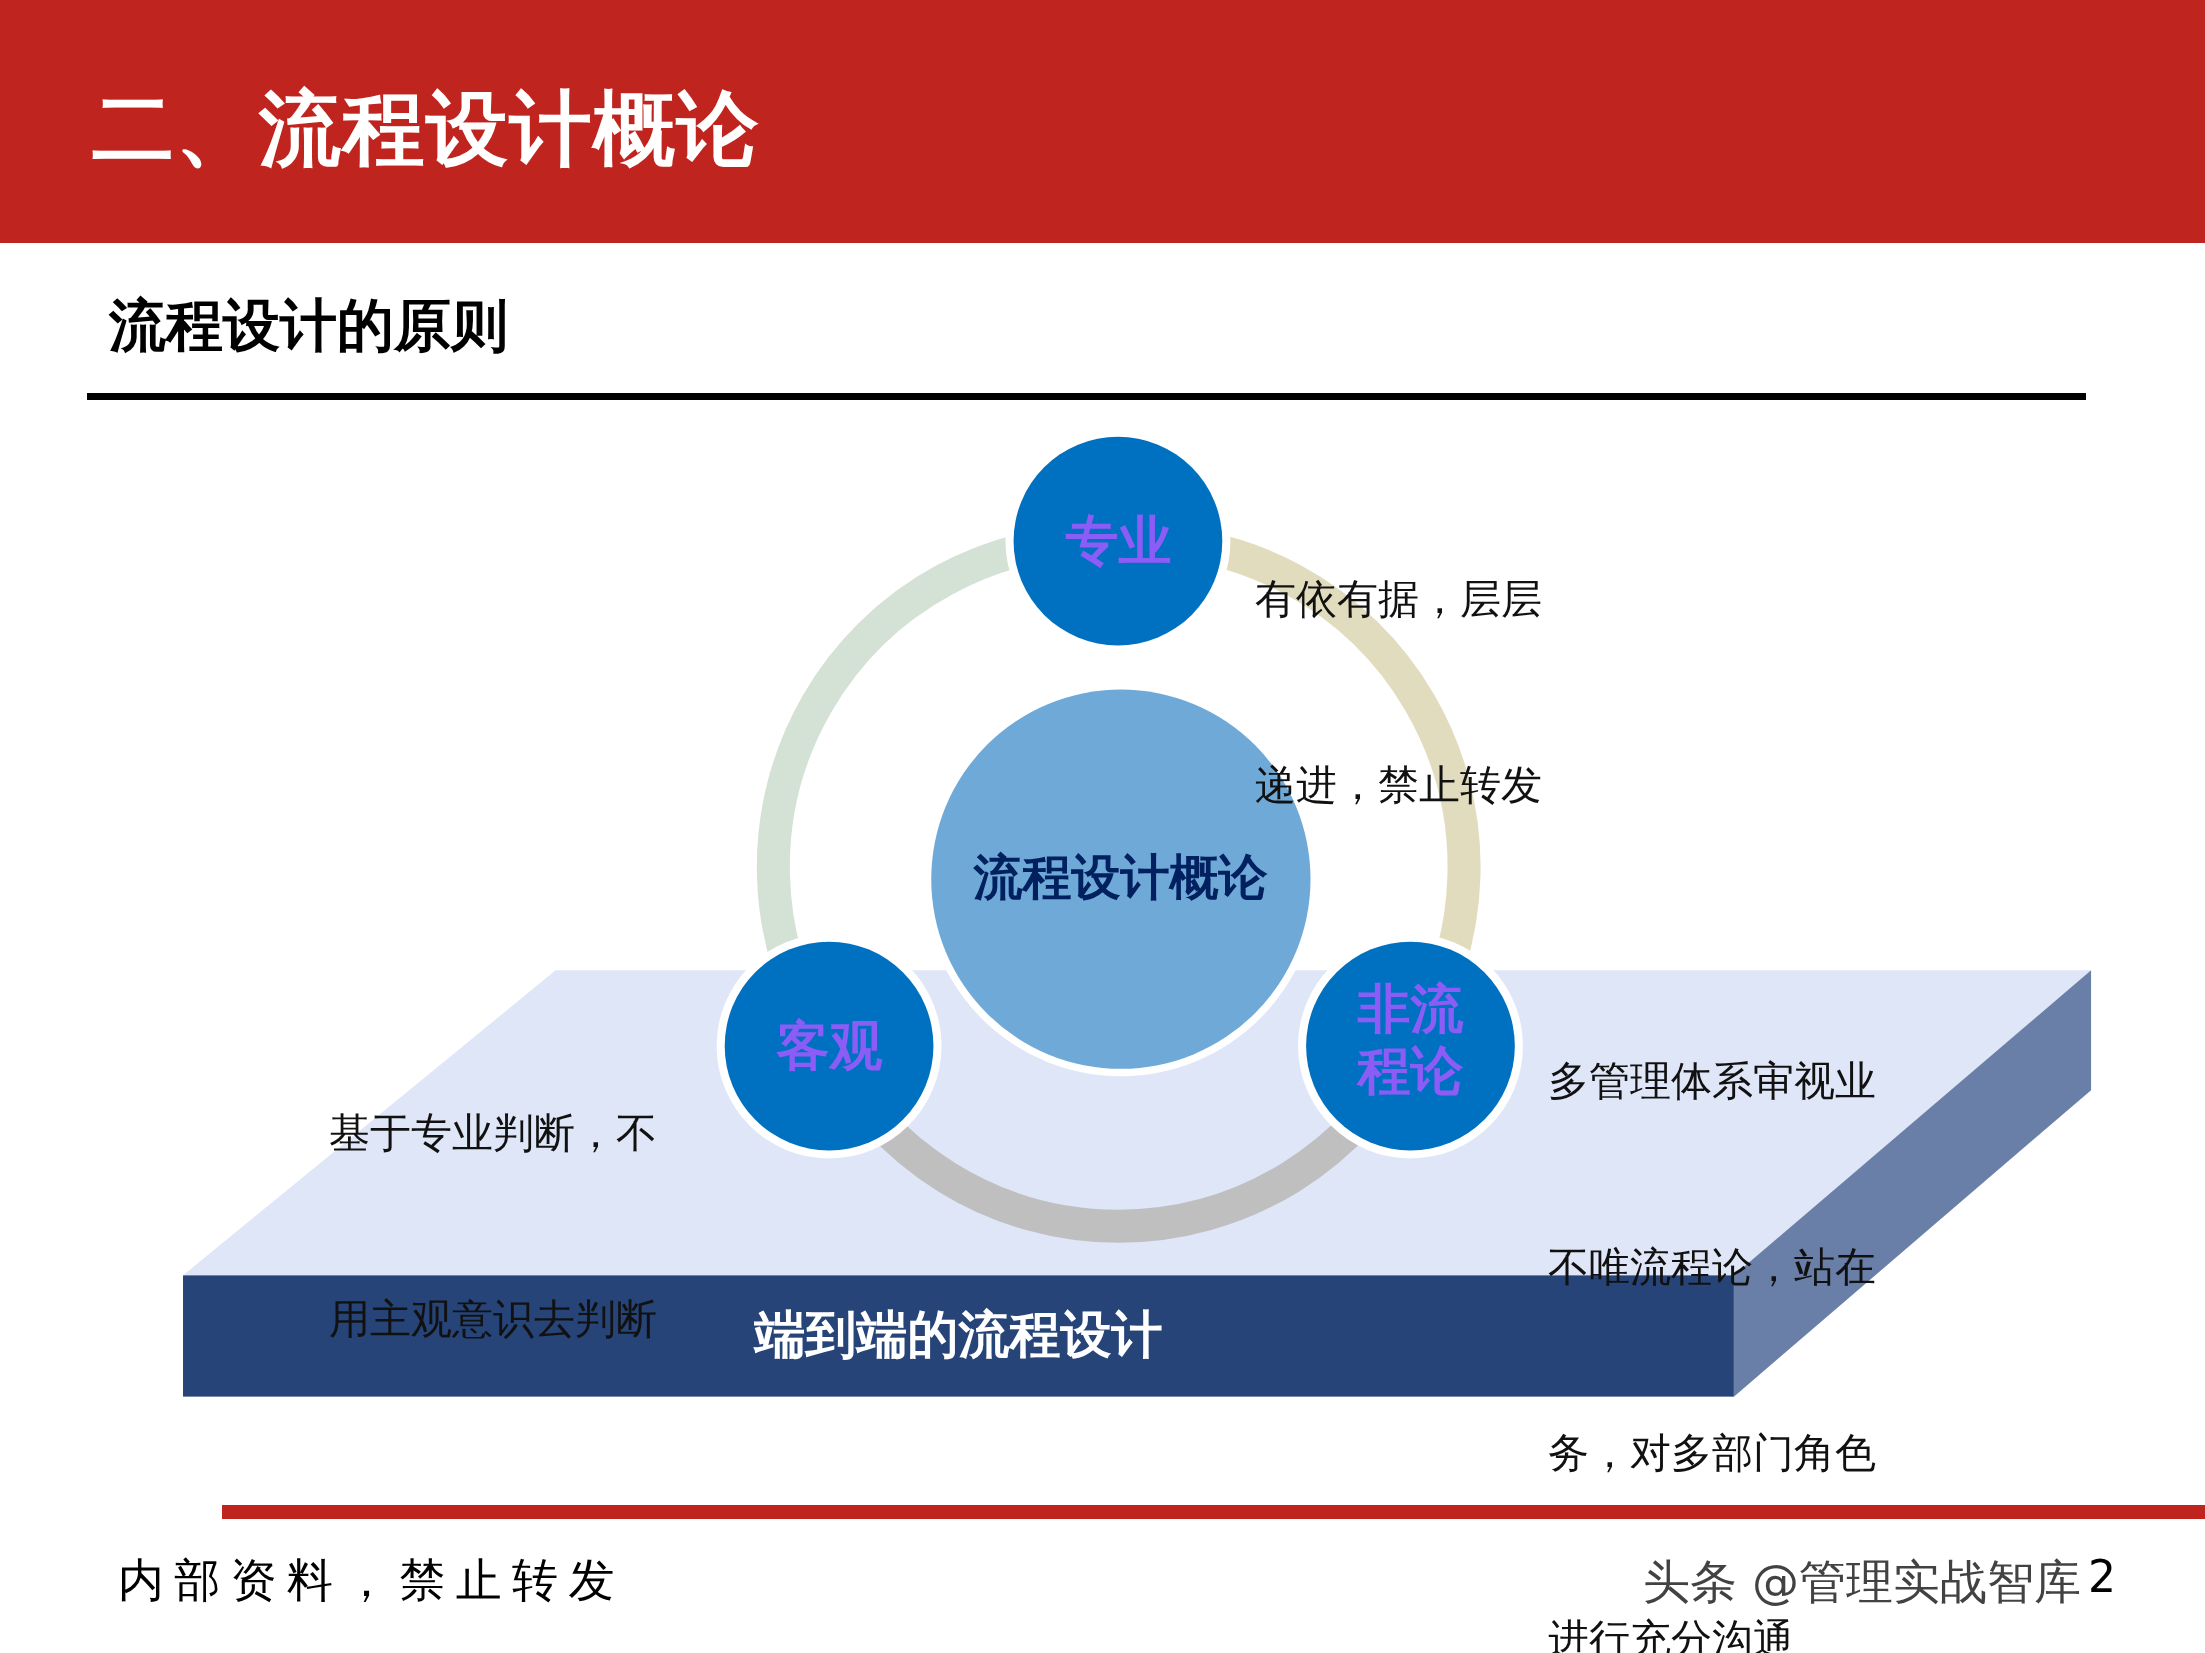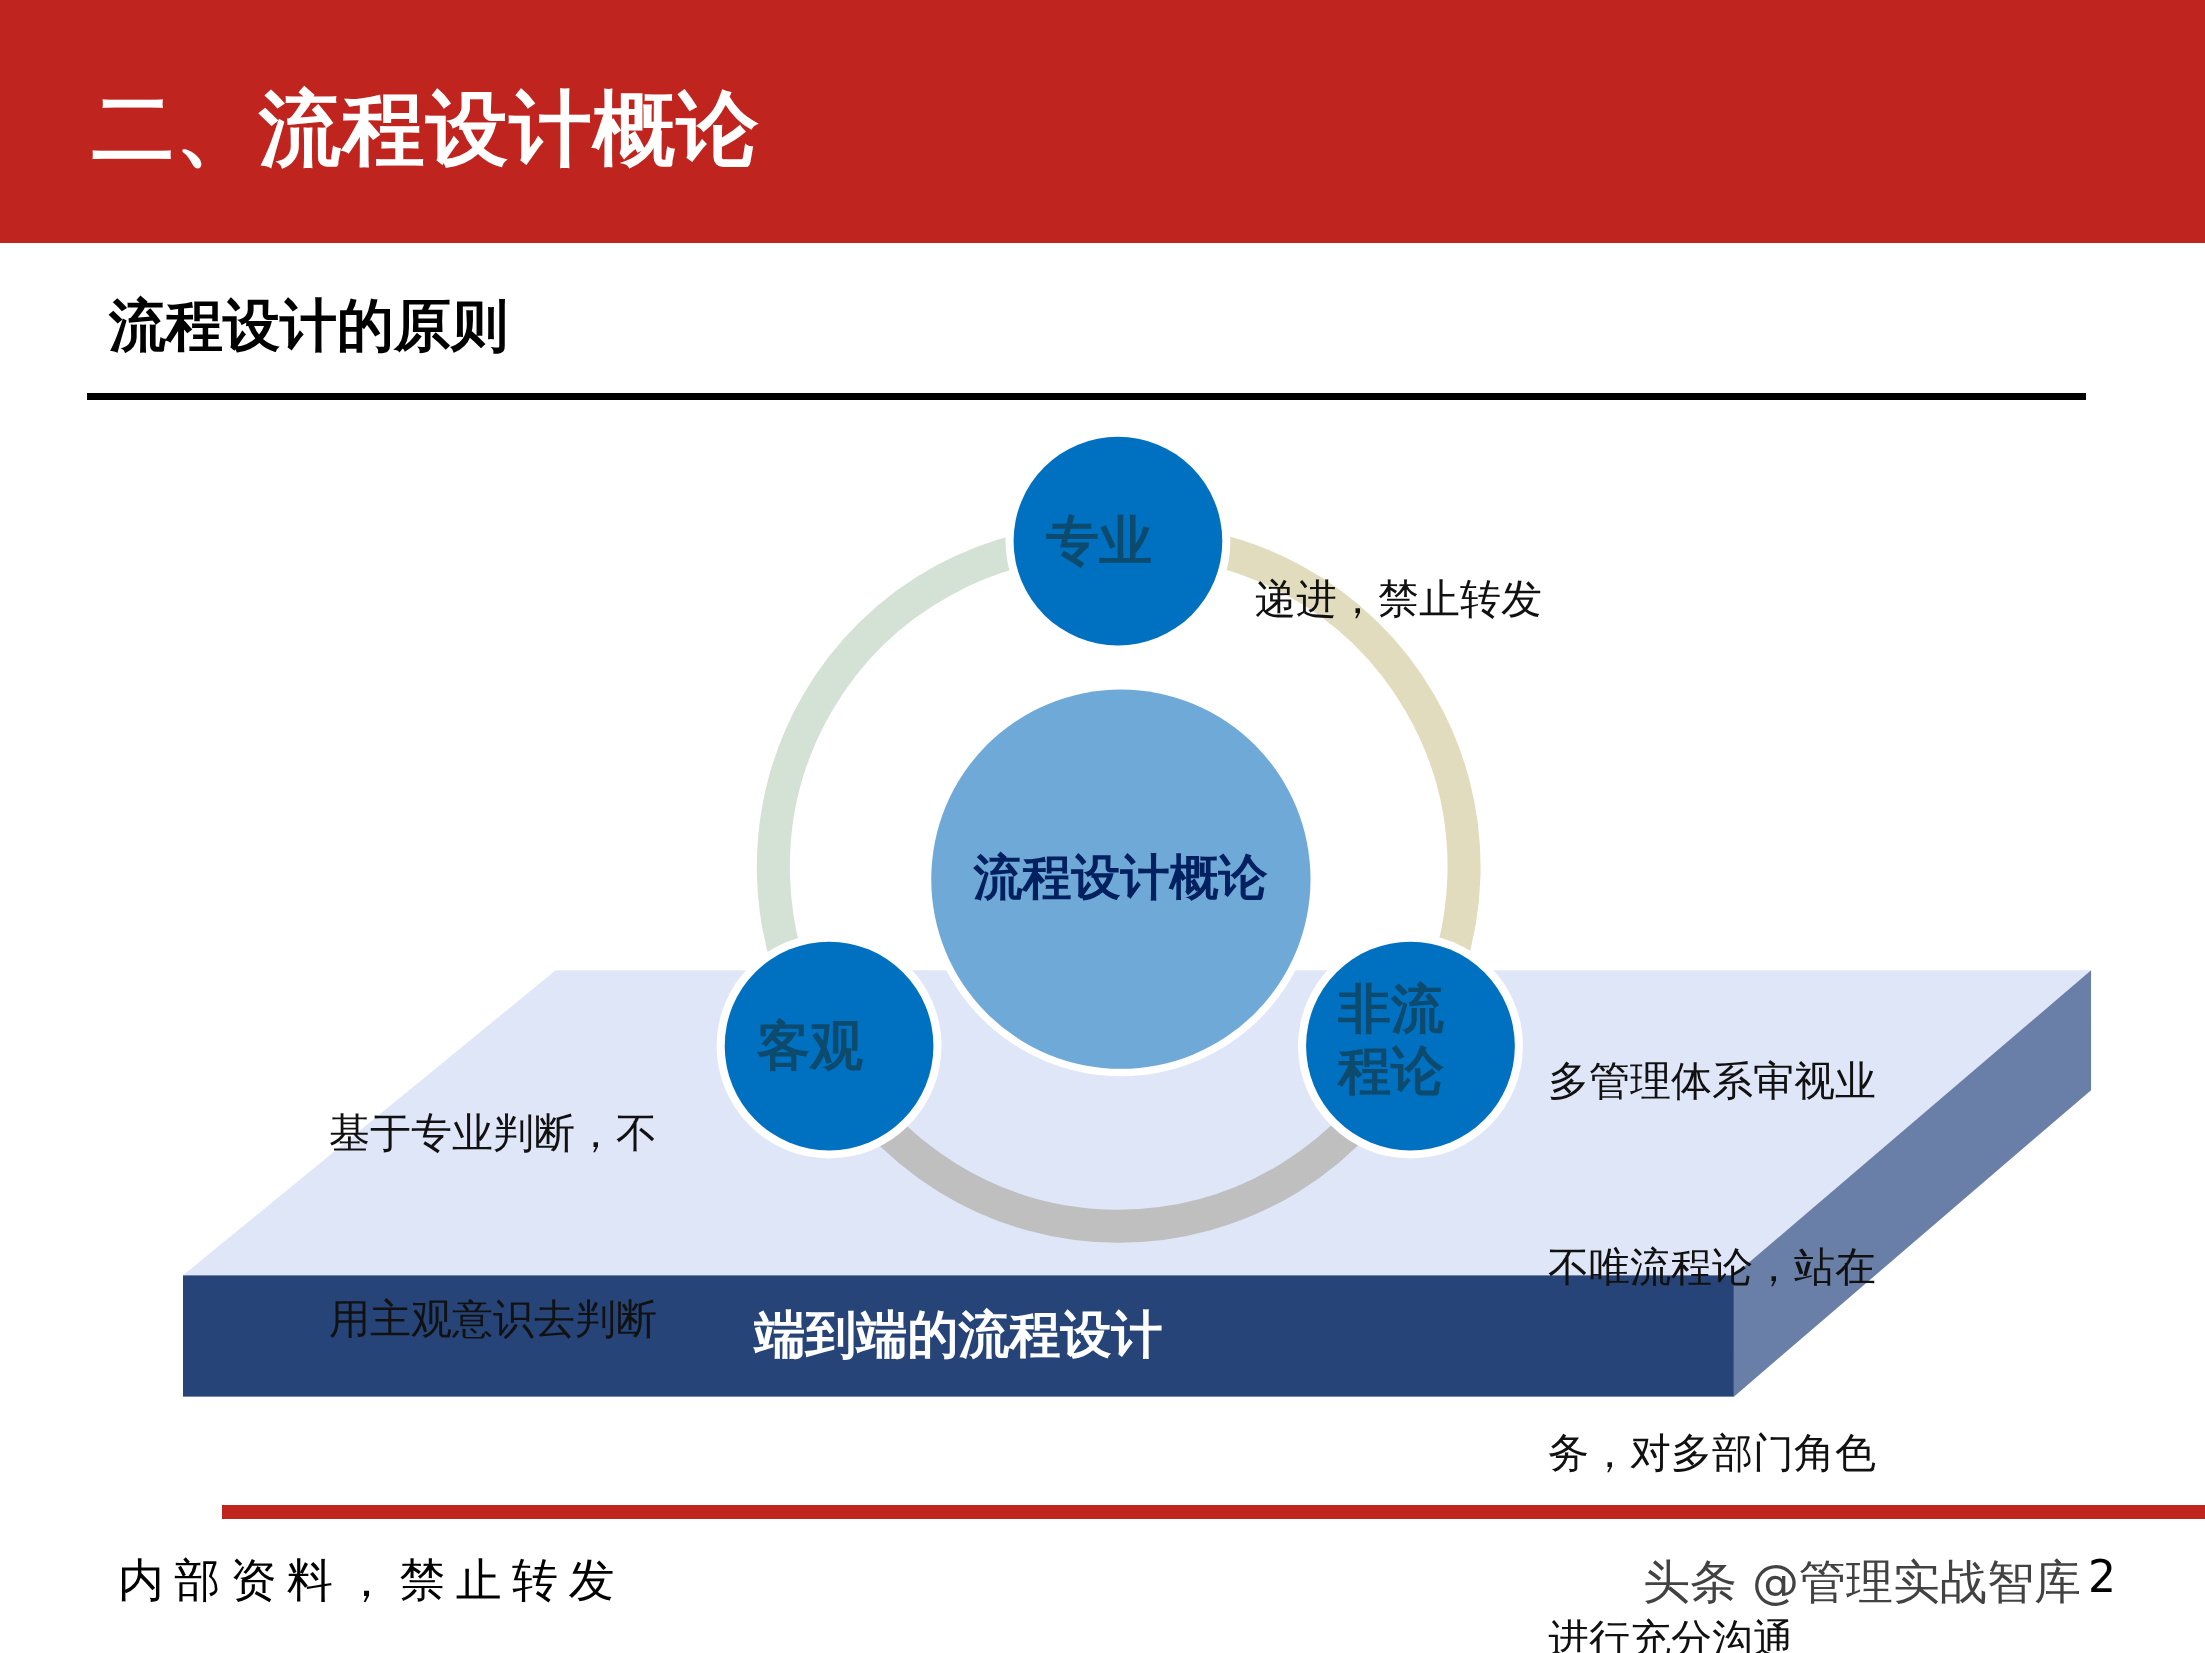--- a/index.html
+++ b/index.html
@@ -3,21 +3,21 @@
 <meta charset="utf-8">
 <style>
   html,body{margin:0;padding:0;}
   body{width:2205px;height:1654px;position:relative;background:#ffffff;overflow:hidden;font-family:"DejaVu Sans","Liberation Sans",sans-serif;}
   .header-bar{position:absolute;left:0;top:0;width:2205px;height:243px;background:#c0241e;}
   .header-title{position:absolute;left:92px;top:74px;font-size:82px;font-weight:bold;color:#ffffff;letter-spacing:1.5px;line-height:110px;}
   .subtitle{position:absolute;left:109px;top:285px;font-size:57px;font-weight:bold;color:#000;line-height:81px;text-align:right;}
   .rule{position:absolute;left:87px;top:393px;width:1999px;height:6.6px;background:#000;}
   svg.diagram{position:absolute;left:0;top:0;}
   .txt{position:absolute;font-size:41px;color:#111;line-height:62px;white-space:pre;}
-  .circle-label{position:absolute;color:#0c4a6e;font-weight:bold;text-align:left;line-height:62px;padding-left:32px;}
+  .circle-label{position:absolute;color:#8b5cf6;font-weight:bold;text-align:center;line-height:62px;}
   .center-label{position:absolute;color:#002060;font-weight:bold;font-size:49px;text-align:center;}
   .platform-label{position:absolute;left:183px;top:1275px;width:1551px;height:121px;display:flex;align-items:center;justify-content:center;color:#fff;font-weight:bold;font-size:51px;box-sizing:border-box;}
   .footer-rule{position:absolute;left:222px;top:1505px;width:1983px;height:14px;background:#c0241e;}
   .footer-left{position:absolute;left:118px;top:1550px;font-family:Liberation Sans, sans-serif;font-size:46px;color:#000;letter-spacing:10.3px;}
   .footer-right{position:absolute;left:1643px;top:1551px;font-size:47px;color:#222;opacity:0.85;}
   .page-num{position:absolute;left:2088px;top:1551px;font-size:44px;color:#000;}
 </style>
 </head>
 <body>
 
@@ -52,20 +52,21 @@
 <div class="center-label" style="left:931px;top:845px;width:379px;">流程设计概论</div>
 
 <div class="circle-label" style="left:1014px;top:510px;width:209px;font-size:53px;">专业</div>
 <div class="circle-label" style="left:725px;top:1015px;width:209px;font-size:53px;">客观</div>
 <div class="circle-label" style="left:1306px;top:978px;width:209px;font-size:53px;">
   <div>非流</div>
   <div>程论</div>
 </div>
 
 <div class="txt" style="left:1255px;top:444px;">
+  <div>有依有据，层层</div>
   <div>递进，禁止转发</div>
 </div>
 <div class="txt" style="left:329px;top:978px;">
   <div>基于专业判断，不</div>
   <div>用主观意识去判断</div>
 </div>
 <div class="txt" style="left:1548px;top:926px;">
   <div>多管理体系审视业</div>
   <div>不唯流程论，站在</div>
   <div>务，对多部门角色</div>

